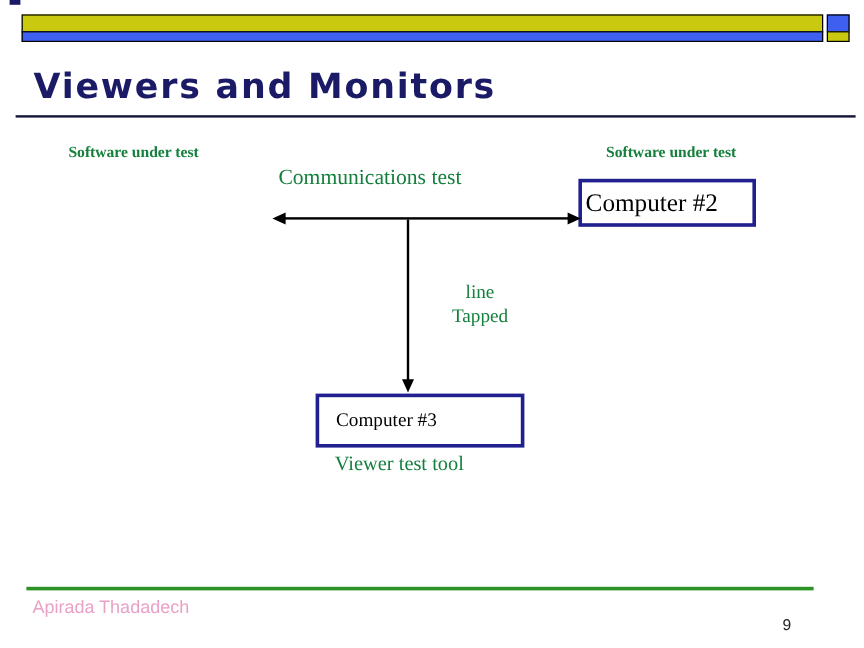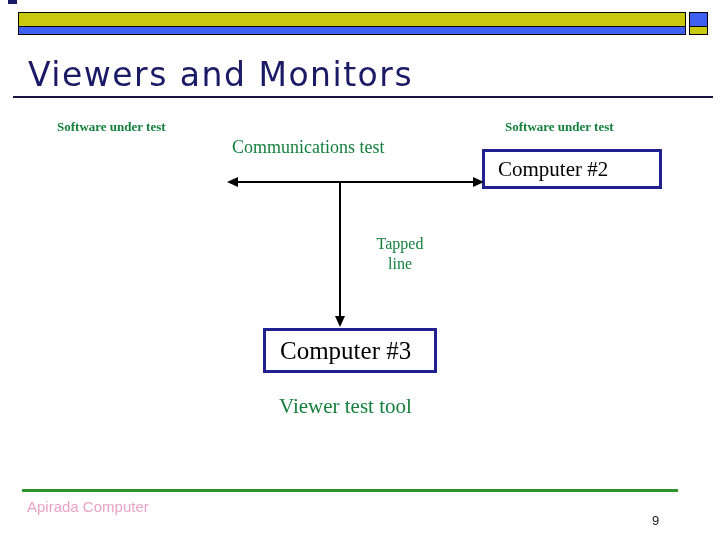--- a/index.html
+++ b/index.html
@@ -15,42 +15,42 @@
   .corner-dash{position:absolute;left:8px;top:0;width:9px;height:4px;background:var(--title_navy);}
   .bar, .cap{position:absolute;box-sizing:border-box;border:1px solid #000;}
   .bar-yellow{left:18px;top:12px;width:668px;height:15px;background:var(--bar_yellow);}
   .bar-blue{left:18px;top:26px;width:668px;height:9px;background:var(--bar_blue);}
   .cap-blue{left:689px;top:12px;width:19px;height:15px;background:var(--bar_blue);}
   .cap-yellow{left:689px;top:26px;width:19px;height:9px;background:var(--bar_yellow);}
   
   .title{
     position:absolute;left:28px;top:55px;margin:0;
     font-family:"DejaVu Sans", sans-serif;
-    font-size:33px;font-weight:400;letter-spacing:1.5px;
+    font-size:29px;font-weight:700;letter-spacing:1.5px;
     color:var(--title_navy);
   }
   .title-rule{position:absolute;left:13px;top:96px;width:700px;height:2px;background:#15153d;}
   
   .lbl{position:absolute;color:#15803d;white-space:nowrap;}
   .sut-left{left:57px;top:119px;font-size:13px;font-weight:bold;}
   .sut-right{left:505px;top:119px;font-size:13px;font-weight:bold;}
   .comm{left:232px;top:137px;font-size:18px;}
   .tapped{left:355px;top:234px;width:90px;font-size:16px;text-align:center;line-height:20px;white-space:normal;}
   .tapped span{display:block;}
-  .viewer{left:279px;top:394px;font-size:21px;}
+  .viewer{left:279px;top:377px;font-size:17px;}
   
   .box{
     position:absolute;box-sizing:border-box;
     background:#fff;border:3px solid var(--box_border);
     display:flex;align-items:center;
     font-size:22px;color:#000;white-space:nowrap;
   }
   .box1{left:45px;top:160px;width:173px;height:43px;padding-left:12px;}
-  .box2{left:482px;top:149px;width:180px;height:40px;padding-left:13px;font-size:21px;font-family:Liberation Serif, serif;}
-  .box3{left:263px;top:328px;width:174px;height:45px;padding-left:14px;font-size:25px;}
+  .box2{left:482px;top:149px;width:148px;height:40px;padding-left:3px;font-size:21px;font-family:Liberation Serif, serif;}
+  .box3{left:263px;top:328px;width:174px;height:45px;padding-left:14px;font-size:16px;}
   
   .hline{position:absolute;left:237px;top:181px;width:238px;height:2px;background:#000;}
   .vline{position:absolute;left:339px;top:183px;width:2px;height:134px;background:#000;}
   .ah{position:absolute;width:0;height:0;}
   .ah-left{left:227px;top:177px;border-top:5px solid transparent;border-bottom:5px solid transparent;border-right:11px solid #000;}
   .ah-right{left:473px;top:177px;border-top:5px solid transparent;border-bottom:5px solid transparent;border-left:11px solid #000;}
   .ah-down{left:335px;top:316px;border-left:5px solid transparent;border-right:5px solid transparent;border-top:11px solid #000;}
   
   .footer-rule{position:absolute;left:22px;top:489px;width:656px;height:3px;background:var(--footer_green);}
   .author{
@@ -87,26 +87,26 @@
   </div>
 
   <div class="hline"></div>
   <div class="ah ah-left"></div>
   <div class="ah ah-right"></div>
 
   <div class="vline"></div>
   <div class="ah ah-down"></div>
 
   <div class="lbl tapped">
+    <span>line</span>
     <span>Tapped</span>
-    <span>line</span>
   </div>
 
   <div class="box box3">
     <span>Computer #3</span>
   </div>
   <div class="lbl viewer">Viewer test tool</div>
 
   <div class="footer-rule"></div>
-  <div class="author">Apirada Computer</div>
+  <div class="author">Apirada Thadadech</div>
   <div class="pagenum">9</div>
 
 </div>
 
 </body></html>

